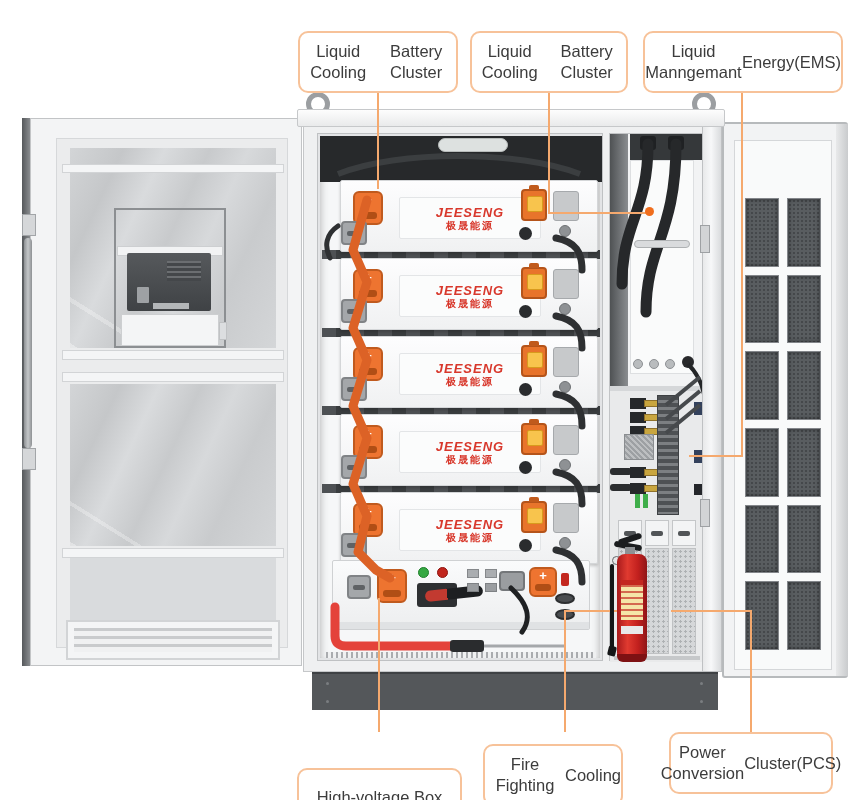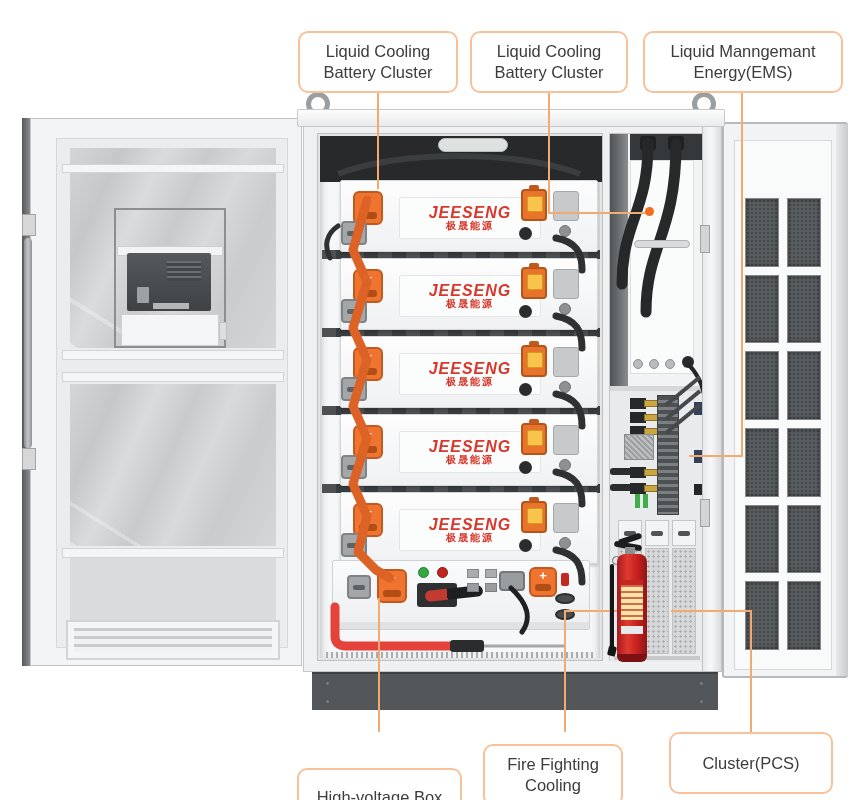--- a/index.html
+++ b/index.html
@@ -8,40 +8,40 @@
     --cal-border:#F7C299;
     --txt:#3C3C3C;
     --red:#D8382C;
   }
   html,body{margin:0;padding:0;background:#fff;}
   .canvas{position:relative;width:856px;height:800px;background:#fff;overflow:hidden;
           font-family:"Liberation Sans",sans-serif;}
   .abs{position:absolute;}
   
   .callout{position:absolute;background:#fff;border:2px solid var(--cal-border);border-radius:10px;
-           display:flex;flex-direction:column;align-items:center;justify-content:center;
+           display:flex;flex-direction:row;align-items:center;justify-content:center;
            z-index:7;color:var(--txt);font-size:16.5px;line-height:21px;text-align:center;box-sizing:border-box;}
   .v-line{position:absolute;width:2px;background:var(--line);z-index:5;}
   .h-line{position:absolute;height:2px;background:var(--line);z-index:5;}
   .dot{position:absolute;width:9px;height:9px;border-radius:50%;background:#F06E1D;z-index:5;}
   
   .hook{position:absolute;width:24px;height:24px;border:5px solid #9B9EA1;border-radius:50%;z-index:1;box-sizing:border-box;}
   
   .module{position:absolute;left:22px;width:256px;height:70px;background:linear-gradient(180deg,#FDFDFE,#F0F1F2);
           border:1px solid #D4D6D8;border-radius:2px;box-shadow:0 2px 3px rgba(0,0,0,.18);z-index:2;}
   .rail{position:absolute;left:4px;width:278px;height:9px;z-index:1;
         background:repeating-linear-gradient(90deg,#4E5154 0 14px,#3A3D3F 14px 28px);}
   .plus-conn{position:absolute;background:#EE7430;border:2px solid #C05A1E;border-radius:6px;box-sizing:border-box;
              color:#fff;font-weight:700;font-size:13px;line-height:14px;text-align:center;}
   .plus-conn::after{content:"";position:absolute;left:4px;right:4px;bottom:4px;height:7px;background:#B04E15;border-radius:3px;}
   .minus-conn{position:absolute;background:#A4A7AA;border:2px solid #808386;border-radius:4px;box-sizing:border-box;}
   .minus-conn::after{content:"";position:absolute;left:4px;right:4px;top:8px;height:5px;background:#5F6265;border-radius:2px;}
   .label-panel{position:absolute;left:58px;top:16px;width:140px;height:40px;background:#FBFCFC;border:1px solid #E3E5E7;
                border-radius:2px;display:flex;flex-direction:column;align-items:center;justify-content:center;}
-  .brand-en{font-style:italic;font-weight:700;font-size:16px;line-height:15px;color:var(--red);letter-spacing:1px;}
+  .brand-en{font-style:italic;font-weight:700;font-size:13px;line-height:15px;color:var(--red);letter-spacing:1px;}
   .brand-cn{font-weight:700;font-size:10px;line-height:12px;color:var(--red);letter-spacing:2px;font-family:"DejaVu Sans",sans-serif;}
   .breaker{position:absolute;left:180px;top:8px;width:26px;height:32px;background:#E8742B;border:2px solid #B5541A;
            border-radius:4px;box-sizing:border-box;}
   .breaker::before{content:"";position:absolute;left:50%;top:-6px;width:10px;height:5px;margin-left:-5px;background:#C05A1C;border-radius:2px 2px 0 0;}
   .breaker::after{content:"";position:absolute;left:50%;top:5px;width:14px;height:14px;margin-left:-7px;background:#F8C44D;border:1px solid #D89A1D;border-radius:2px;}
   .gray-block{position:absolute;left:212px;top:10px;width:24px;height:28px;background:#C7C9CB;border:1px solid #A6A9AC;border-radius:3px;}
   .black-port{position:absolute;left:178px;top:46px;width:13px;height:13px;background:#2A2C2E;border-radius:50%;}
   .gray-port{position:absolute;left:218px;top:44px;width:10px;height:10px;background:#8E9194;border:1px solid #6E7174;border-radius:50%;}
   .led{position:absolute;width:11px;height:11px;border-radius:50%;box-sizing:border-box;}
   .film{background:
@@ -340,16 +340,17 @@
   </div>
   <div class="callout" style="left:297px;top:768px;width:165px;height:58px;">
     <span>High-voltage Box</span>
     <span></span>
   </div>
   <div class="callout" style="left:483px;top:744px;width:140px;height:62px;">
     <span>Fire Fighting</span>
     <span>Cooling</span>
   </div>
   <div class="callout" style="left:669px;top:732px;width:164px;height:62px;">
+    <span>Power Conversion</span>
     <span>Cluster(PCS)</span>
   </div>
 
 </div>
 
 </body></html>

